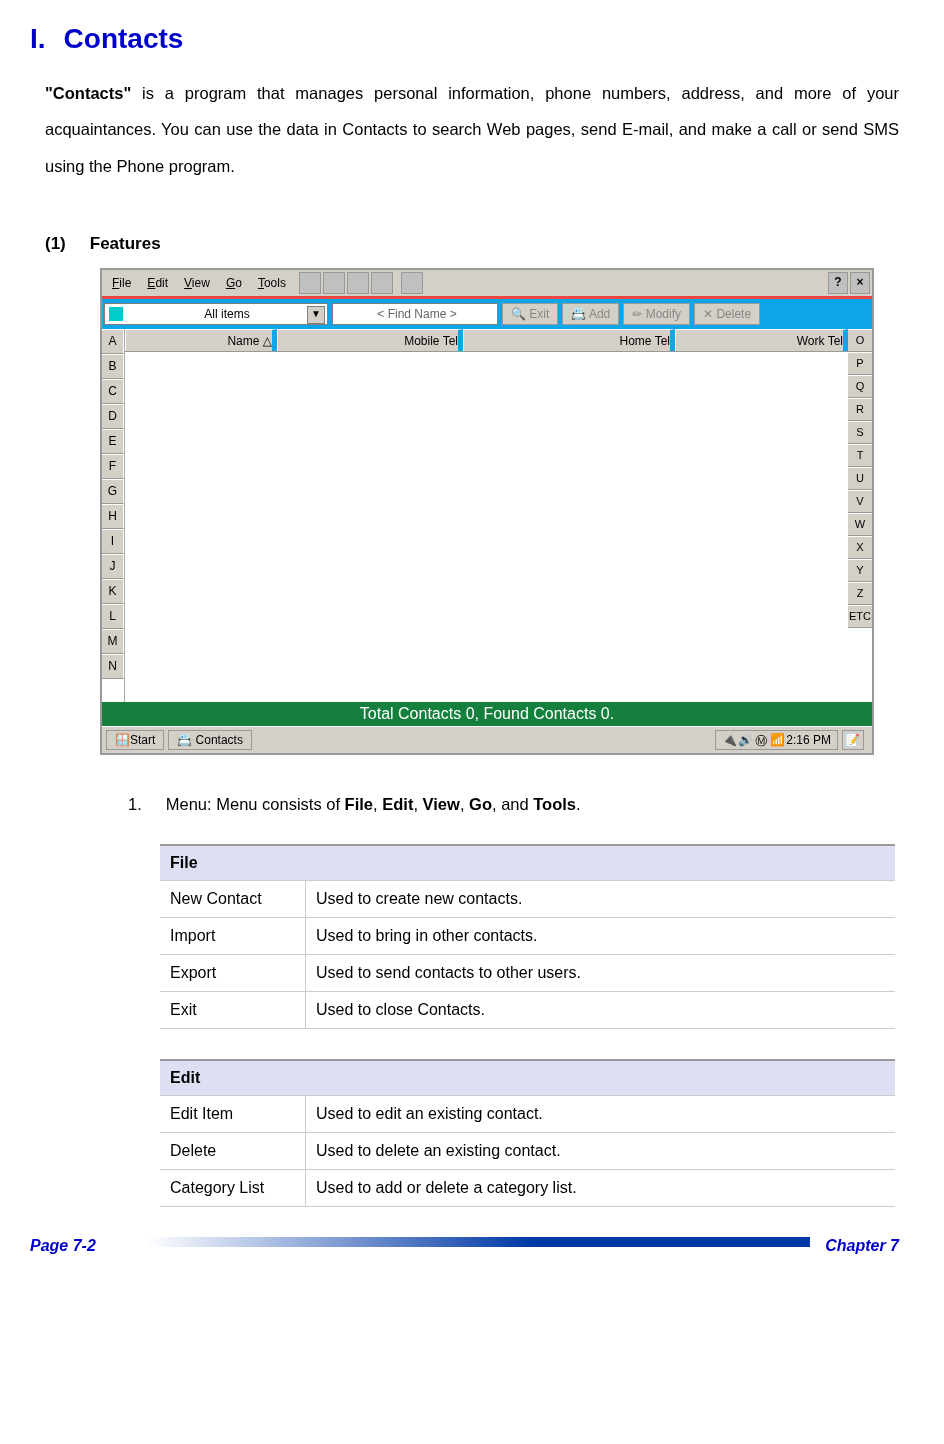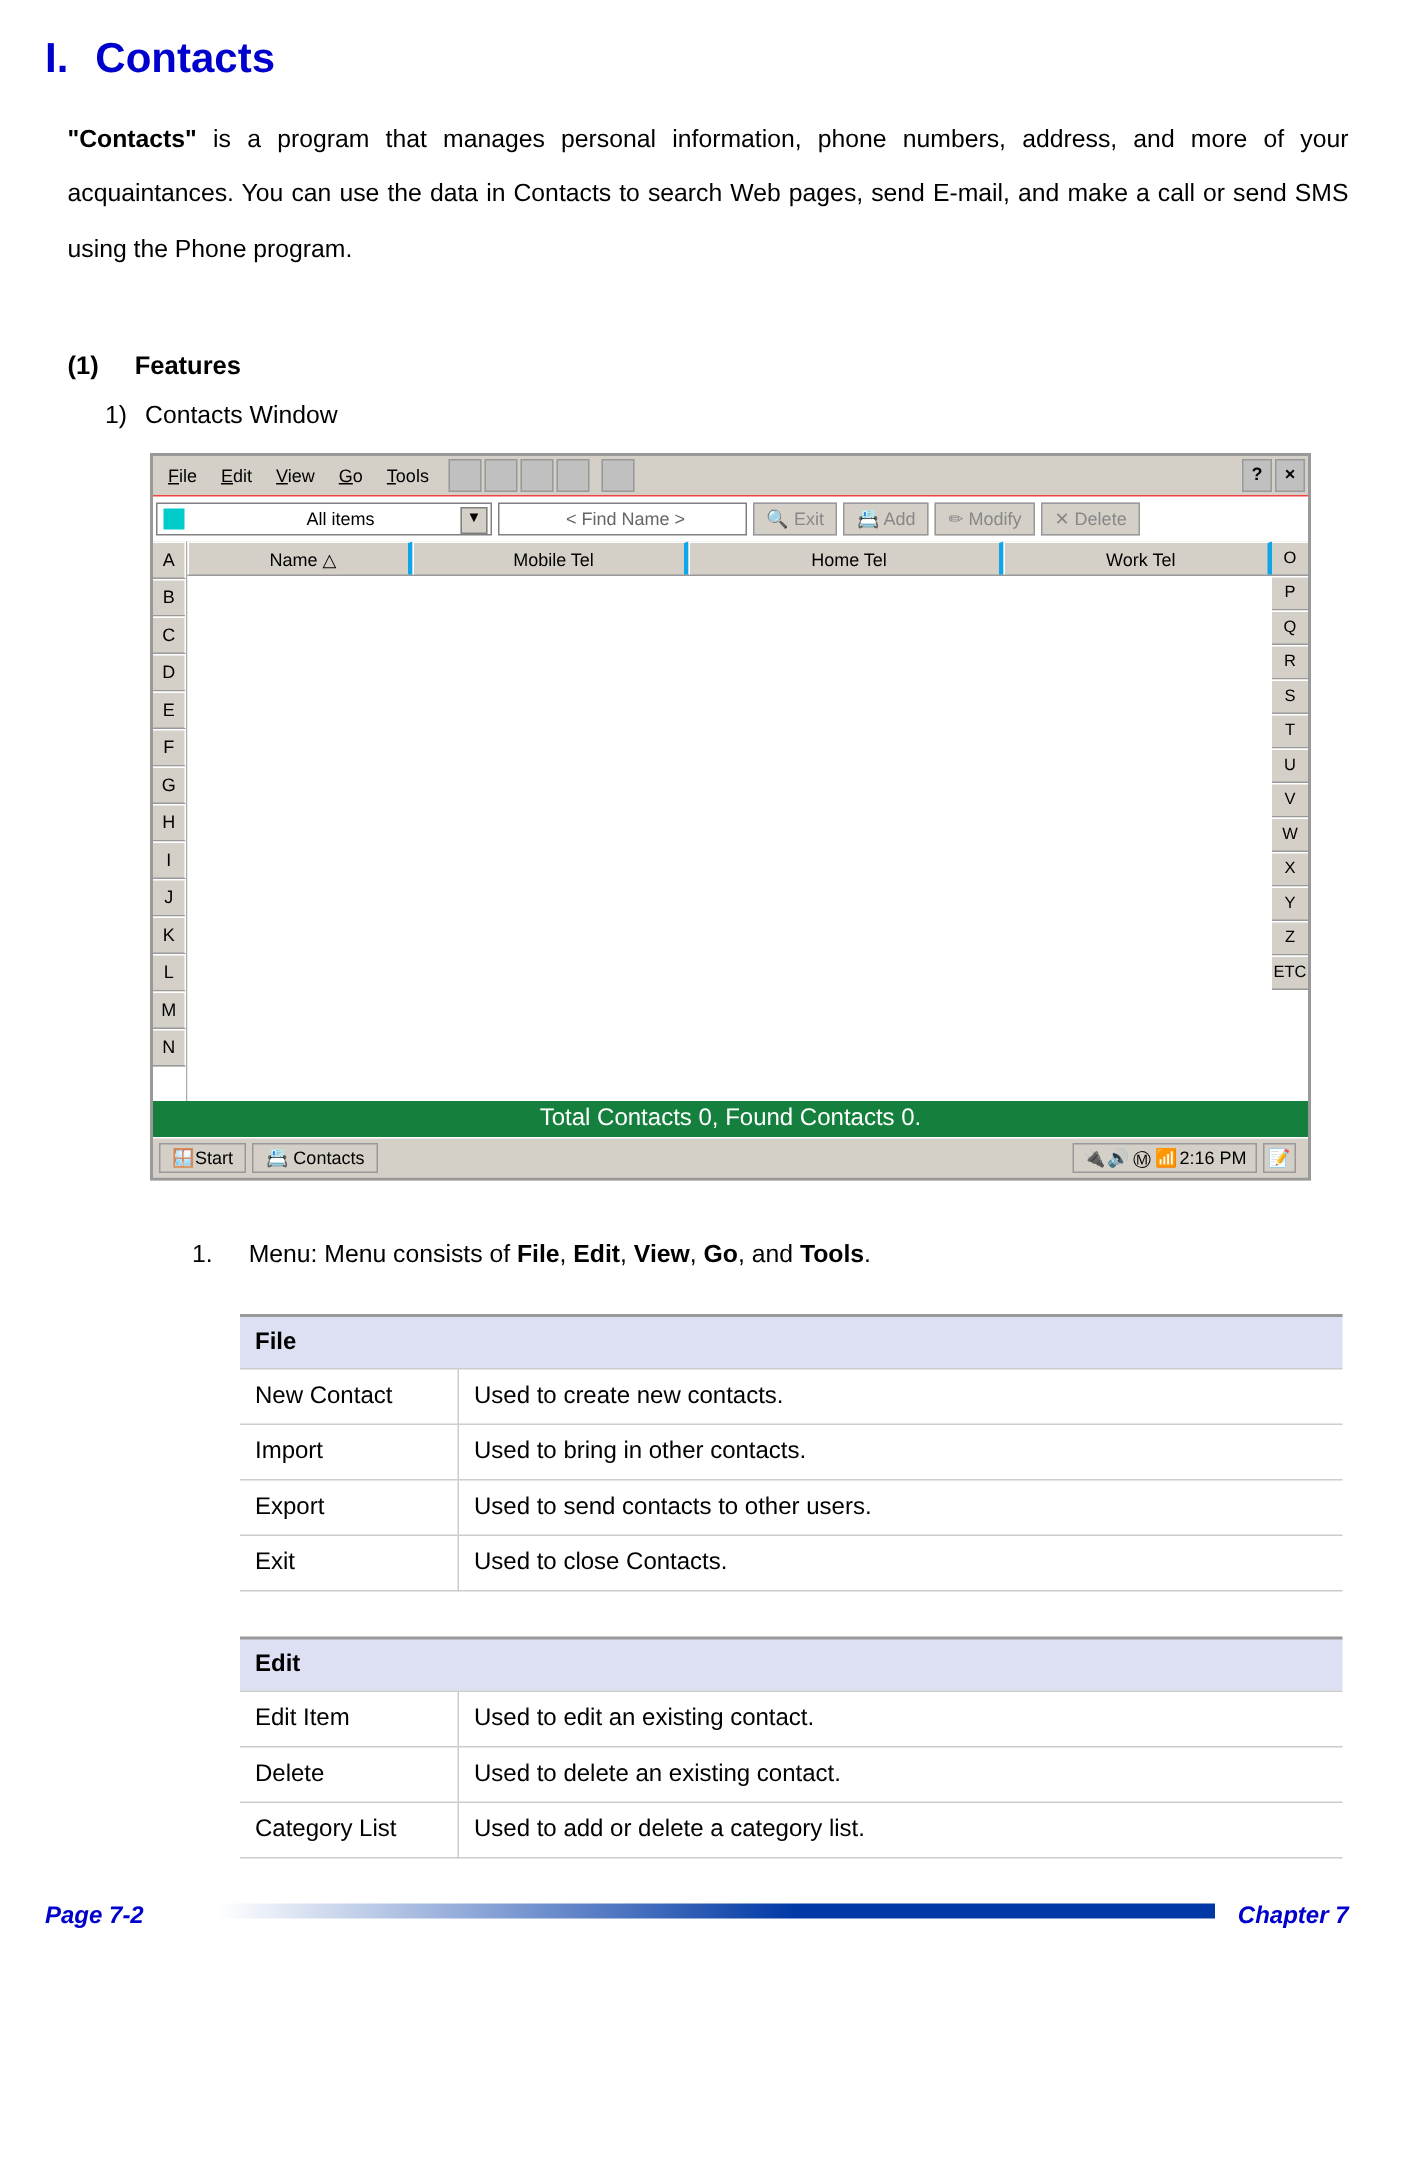--- a/index.html
+++ b/index.html
@@ -93,25 +93,25 @@
     .menubar-right .menubar-icon {
       width: 18px;
       font-size: 12px;
       text-align: center;
       line-height: 18px;
       font-weight: bold;
     }
     .toolbar {
       display: flex;
       height: 26px;
-      background: #ffffff;
+      background: #0ea5e9;
       padding: 2px;
       font-size: 12px;
       align-items: center;
-      border-top: 1px solid #ef4444;
+      border-top: 3px solid #ef4444;
     }
     .dropdown {
       background: white;
       border: 1px solid #808080;
       height: 20px;
       width: 200px;
       line-height: 20px;
       padding-left: 22px;
       position: relative;
     }
@@ -175,26 +175,27 @@
     .main-table {
       flex: 1;
     }
     .table-header {
       display: flex;
       background: #d4d0c8;
       height: 22px;
       border-bottom: 1px solid #999;
     }
     .table-header div {
-      border-right: 3px solid #0ea5e9;
+      border-right: 5px solid #0ea5e9;
       border-top: 1px solid #fff;
       border-left: 1px solid #fff;
       padding-left: 6px;
       line-height: 22px;
       font-size: 12px;
+      text-align: right;
     }
     .table-body {
       height: 350px;
       background: white;
     }
     .letter-col-right {
       width: 24px;
     }
     .letter-col-right div {
       height: 21px;
@@ -304,23 +305,20 @@
   </div>
 
   <div class="description">
     <span class="bold">"Contacts"</span><span> is a program that manages personal information, phone numbers, address, and more of your acquaintances. You can use the data in Contacts to search Web pages, send E-mail, and make a call or send SMS using the Phone program.</span>
   </div>
 
   <div class="subsection">
     <span class="num">(1)</span><span>Features</span>
   </div>
 
-  <div class="item">
-    <span class="num">1)</span><span>Contacts Window</span>
-  </div>
 
   <div class="screenshot-container">
     <div class="screenshot">
       <div class="menubar">
         <span><u>F</u>ile</span>
         <span><u>E</u>dit</span>
         <span><u>V</u>iew</span>
         <span><u>G</u>o</span>
         <span><u>T</u>ools</span>
         <div class="menubar-icons">

